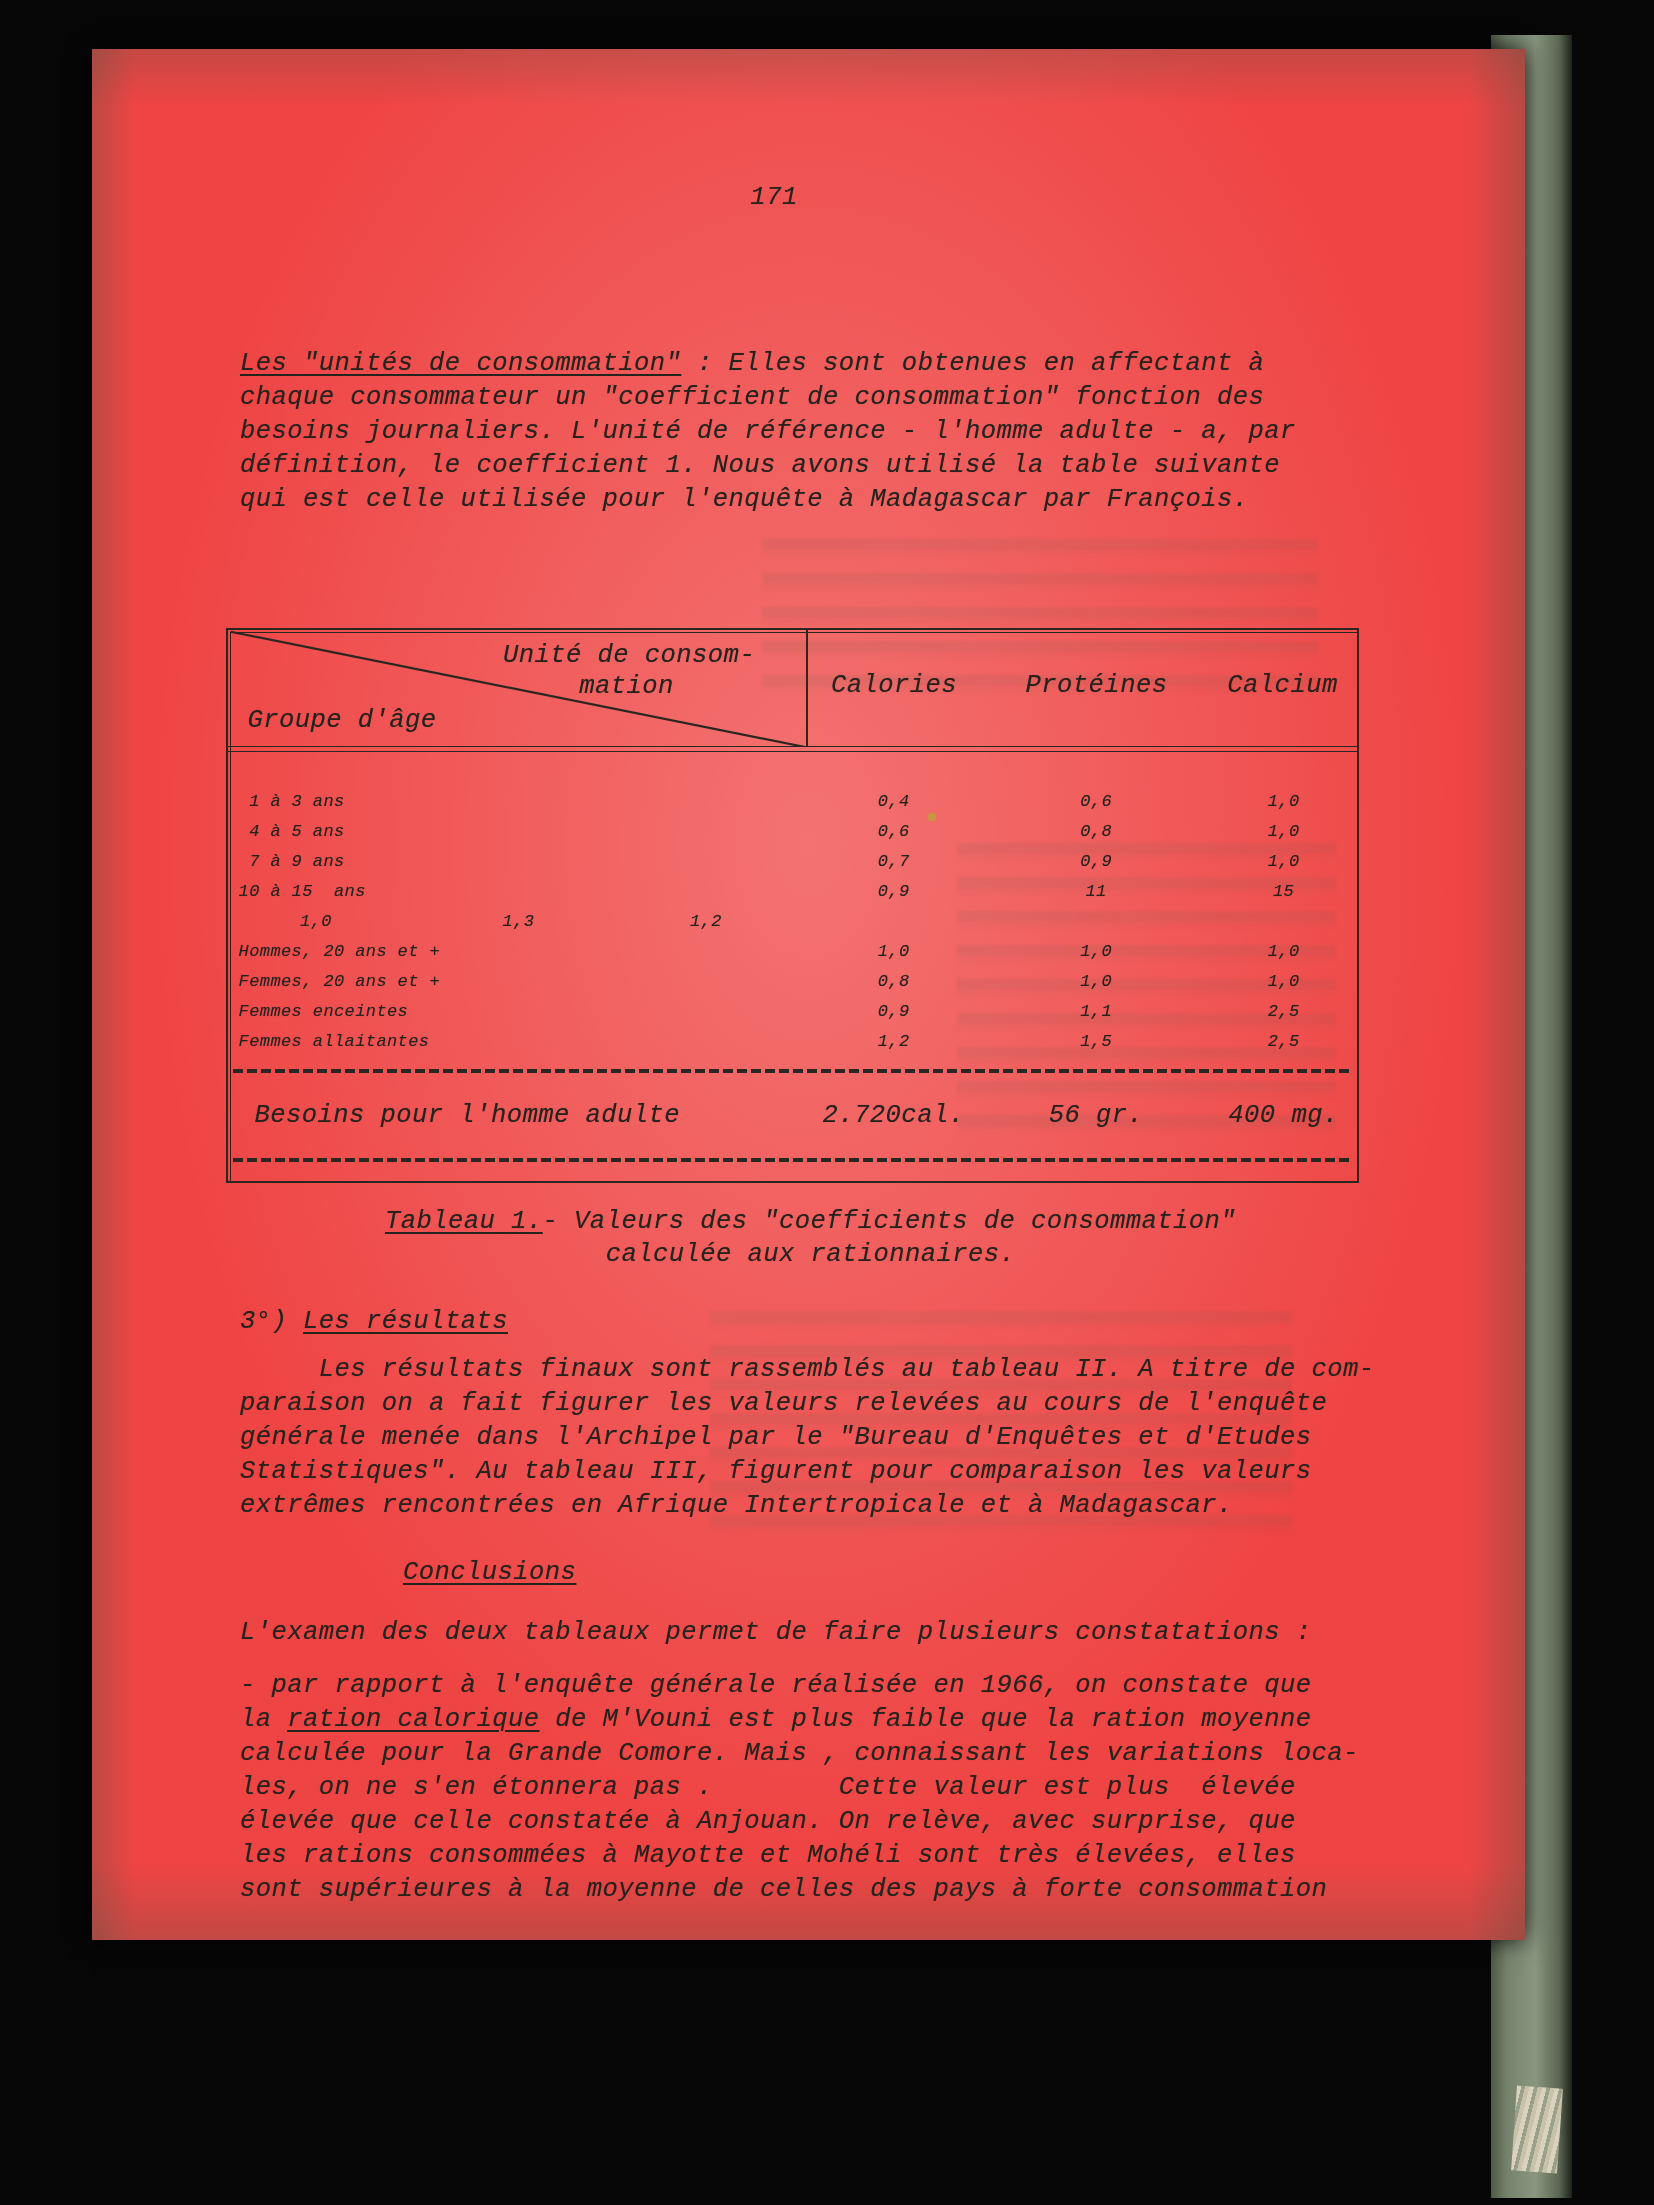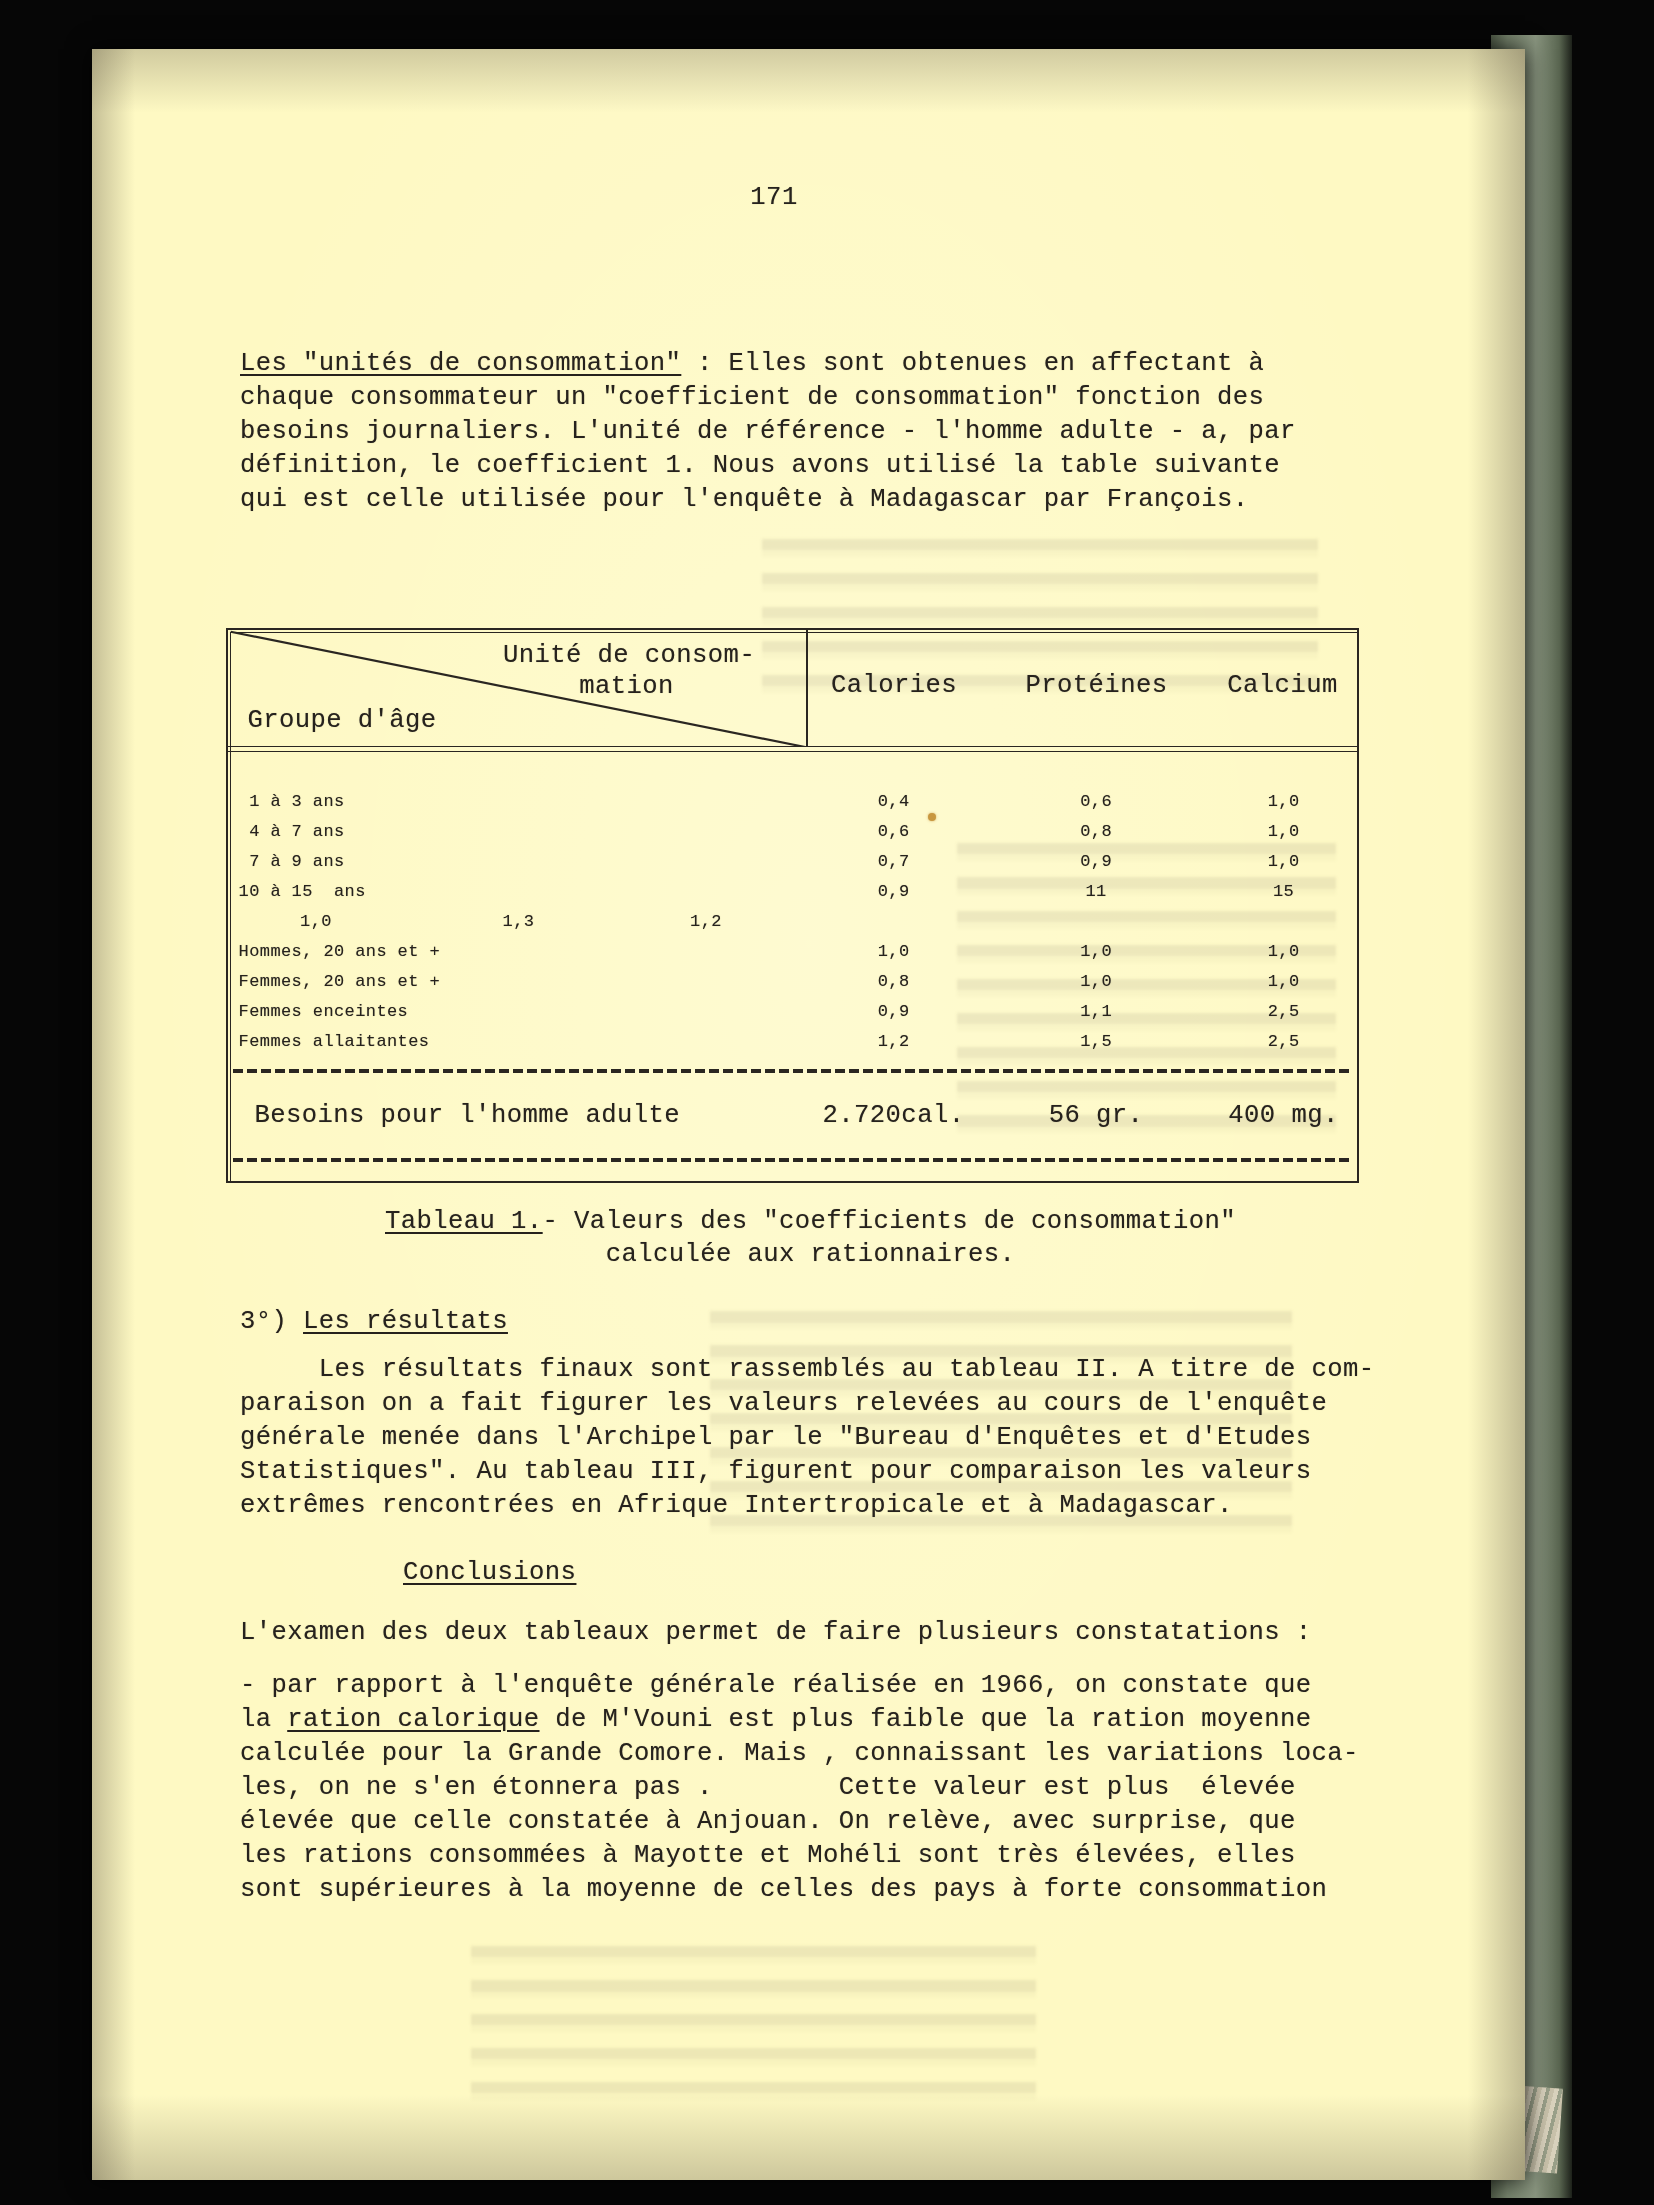--- a/index.html
+++ b/index.html
@@ -16,25 +16,26 @@
     position:absolute;left:1491px;top:35px;width:81px;height:2163px;
     background:linear-gradient(90deg,#4e5946 0%,#76836c 20%,#8a9680 55%,#5a6651 84%,#1d211a 100%);
   }
   .page-stack-edge{
     position:absolute;left:1514px;top:2087px;width:46px;height:85px;
     background:repeating-linear-gradient(100deg,#d9d2bd 0 4.4px,#9aa089 4.4px 8px,#c9c2ab 8px 12.4px);
     transform:rotate(4deg);
   }
   
   .page{
-    position:absolute;left:92px;top:49px;width:1433px;height:2131px;
-    background:#fef9c3;
+    position:absolute;left:92px;top:49px;width:1433px;height:1891px;
+    background:#ef4444;
     color:#26221d;
     overflow:hidden;
     box-shadow:0 0 23px rgba(0,0,0,0.85);
+    font-style:italic;
   }
   .page::before{ 
     content:"";position:absolute;inset:0;pointer-events:none;
     background:
       linear-gradient(90deg,rgba(92,84,66,0.35) 0,rgba(92,84,66,0.0) 3%),
       linear-gradient(270deg,rgba(92,84,66,0.38) 0,rgba(92,84,66,0.0) 4%),
       linear-gradient(180deg,rgba(92,84,66,0.28) 0,rgba(92,84,66,0.0) 3%),
       linear-gradient(0deg,rgba(92,84,66,0.30) 0,rgba(92,84,66,0.0) 4%),
       radial-gradient(ellipse at 50% 42%,rgba(255,255,250,0.25) 0,rgba(255,255,250,0) 65%);
   }
@@ -132,21 +133,21 @@
       <div class="t-el" style="left:19.4px;top:76px;">Groupe d'âge</div>
 
       <div class="t-el center" style="left:578px;top:41px;width:176px;">Calories</div>
       <div class="t-el center" style="left:754px;top:41px;width:229px;">Protéines</div>
       <div class="t-el center" style="left:984px;top:41px;width:141px;">Calcium</div>
 
       <div class="t-sep"></div>
 
       <div class="t-rows">
         <div class="t-row"><span class="c-label"> 1 à 3 ans</span><span class="c-cal">0,4</span><span class="c-prot">0,6</span><span class="c-calc">1,0</span></div>
-        <div class="t-row"><span class="c-label"> 4 à 7 ans</span><span class="c-cal">0,6</span><span class="c-prot">0,8</span><span class="c-calc">1,0</span></div>
+        <div class="t-row"><span class="c-label"> 4 à 5 ans</span><span class="c-cal">0,6</span><span class="c-prot">0,8</span><span class="c-calc">1,0</span></div>
         <div class="t-row"><span class="c-label"> 7 à 9 ans</span><span class="c-cal">0,7</span><span class="c-prot">0,9</span><span class="c-calc">1,0</span></div>
         <div class="t-row"><span class="c-label">10 à 15  ans</span><span class="c-cal">0,9</span><span class="c-prot">11</span><span class="c-calc">15</span></div>
         <div class="t-row"><span class="c-cal">1,0</span><span class="c-prot">1,3</span><span class="c-calc">1,2</span></div>
         <div class="t-row"><span class="c-label">Hommes, 20 ans et +</span><span class="c-cal">1,0</span><span class="c-prot">1,0</span><span class="c-calc">1,0</span></div>
         <div class="t-row"><span class="c-label">Femmes, 20 ans et +</span><span class="c-cal">0,8</span><span class="c-prot">1,0</span><span class="c-calc">1,0</span></div>
         <div class="t-row"><span class="c-label">Femmes enceintes</span><span class="c-cal">0,9</span><span class="c-prot">1,1</span><span class="c-calc">2,5</span></div>
         <div class="t-row"><span class="c-label">Femmes allaitantes</span><span class="c-cal">1,2</span><span class="c-prot">1,5</span><span class="c-calc">2,5</span></div>
       </div>
 
       <div class="t-dash" style="top:439px;"></div>

